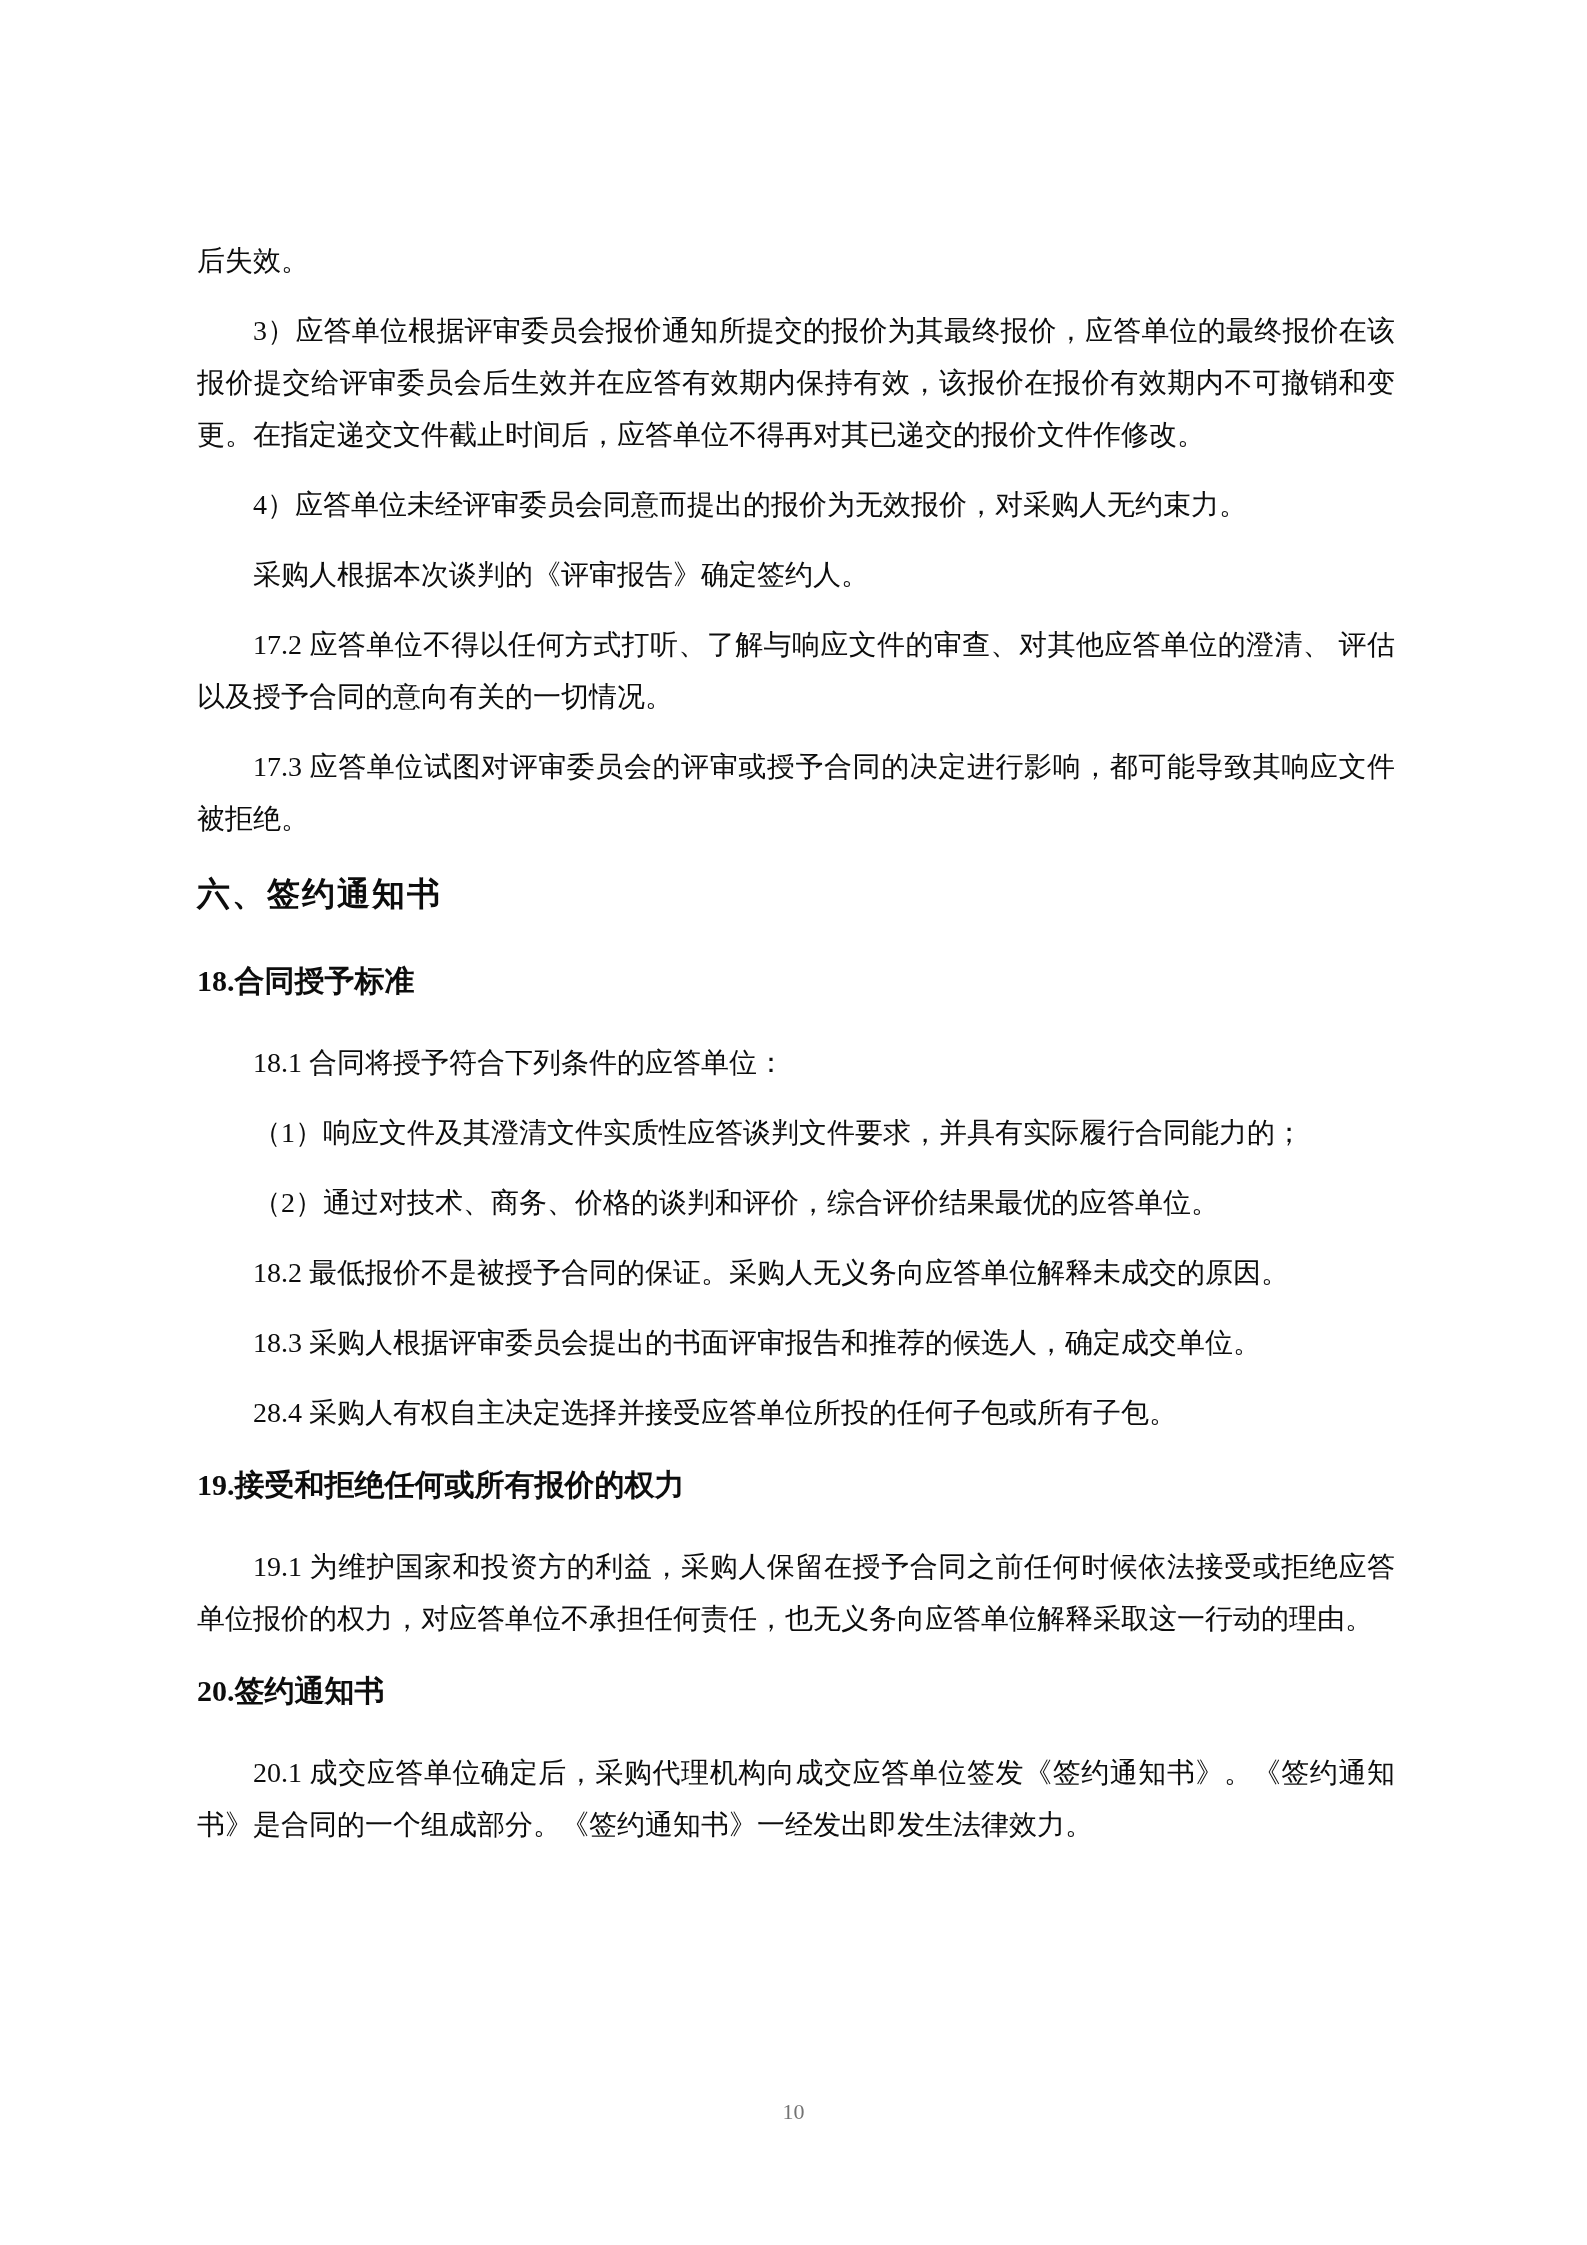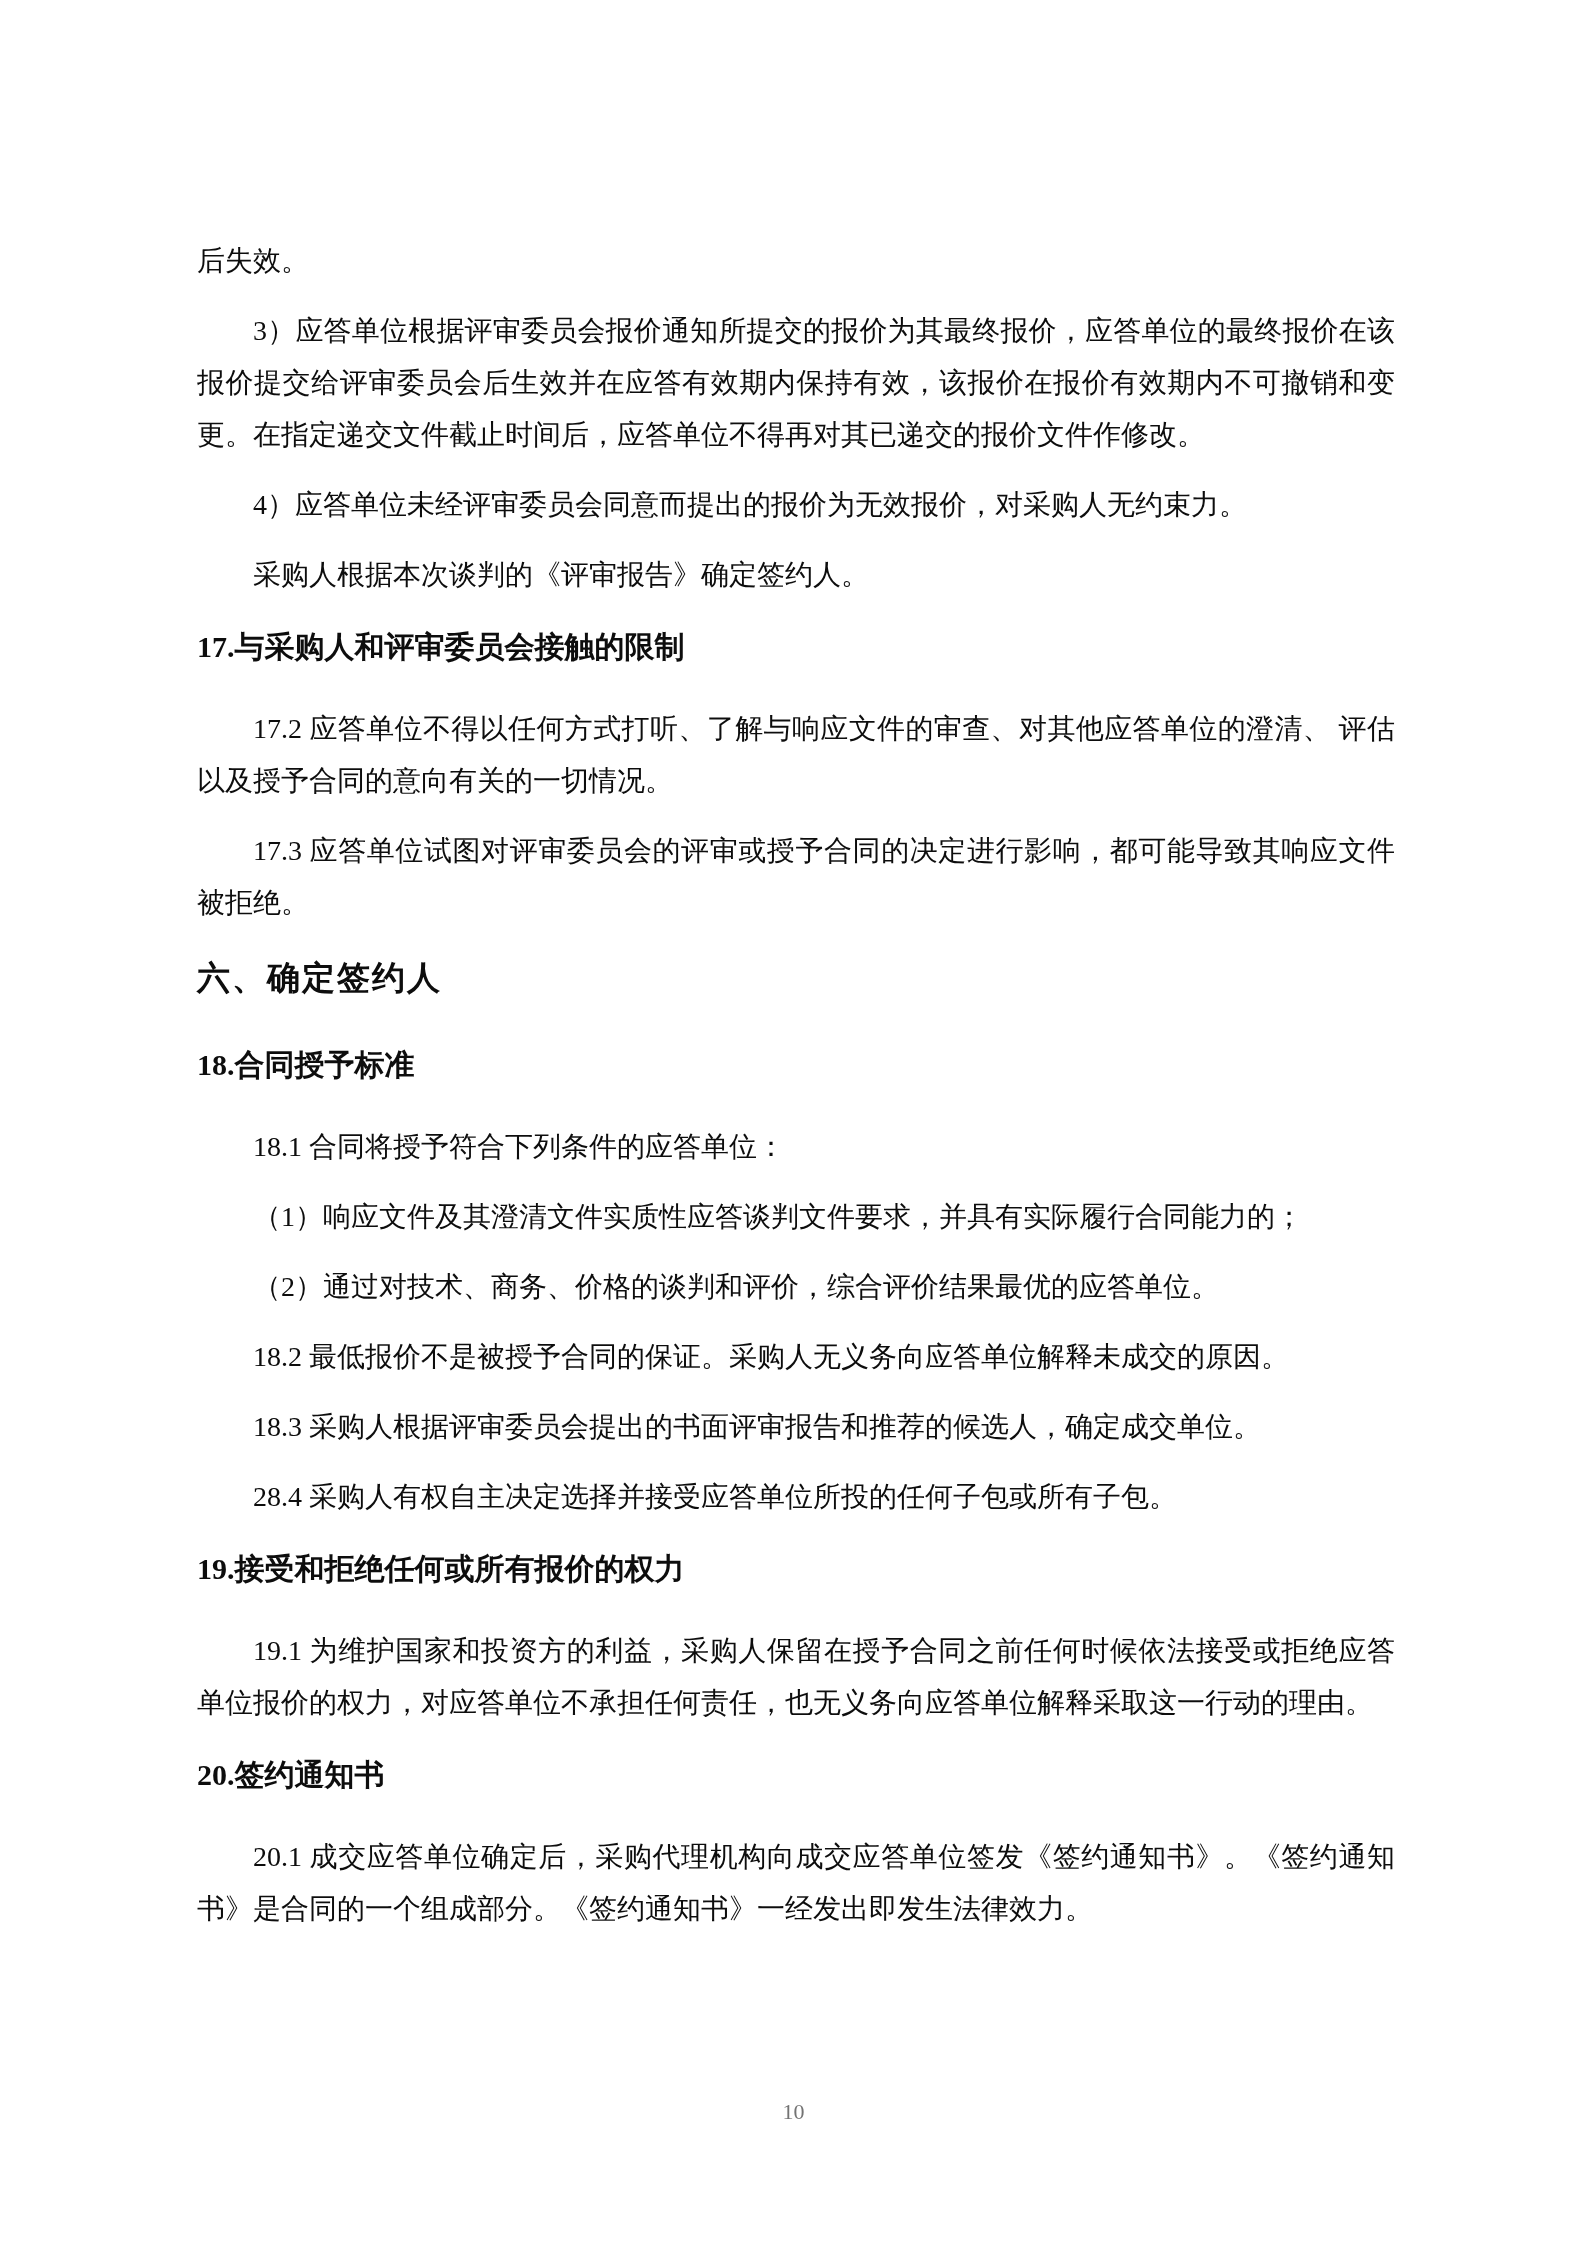--- a/index.html
+++ b/index.html
@@ -63,24 +63,23 @@
 </style>
 </head>
 <body>
 
 <div class="page">
   <div class="doc" id="doc">
       <p class="body-continuation">后失效。</p>
       <p class="body">3）应答单位根据评审委员会报价通知所提交的报价为其最终报价，应答单位的最终报价在该报价提交给评审委员会后生效并在应答有效期内保持有效，该报价在报价有效期内不可撤销和变更。在指定递交文件截止时间后，应答单位不得再对其已递交的报价文件作修改。</p>
       <p class="body">4）应答单位未经评审委员会同意而提出的报价为无效报价，对采购人无约束力。</p>
       <p class="body">采购人根据本次谈判的《评审报告》确定签约人。</p>
-      <h2 class="heading2">17.与采购人和评审委员会接触的限制</h2>
       <p class="body">17.2 应答单位不得以任何方式打听、了解与响应文件的审查、对其他应答单位的澄清、 评估以及授予合同的意向有关的一切情况。</p>
       <p class="body">17.3 应答单位试图对评审委员会的评审或授予合同的决定进行影响，都可能导致其响应文件被拒绝。</p>
-      <h1 class="heading1">六、确定签约人</h1>
+      <h1 class="heading1">六、签约通知书</h1>
       <h2 class="heading2">18.合同授予标准</h2>
       <p class="body">18.1 合同将授予符合下列条件的应答单位：</p>
       <p class="body">（1）响应文件及其澄清文件实质性应答谈判文件要求，并具有实际履行合同能力的；</p>
       <p class="body">（2）通过对技术、商务、价格的谈判和评价，综合评价结果最优的应答单位。</p>
       <p class="body">18.2 最低报价不是被授予合同的保证。采购人无义务向应答单位解释未成交的原因。</p>
       <p class="body">18.3 采购人根据评审委员会提出的书面评审报告和推荐的候选人，确定成交单位。</p>
       <p class="body">28.4 采购人有权自主决定选择并接受应答单位所投的任何子包或所有子包。</p>
       <h2 class="heading2">19.接受和拒绝任何或所有报价的权力</h2>
       <p class="body">19.1 为维护国家和投资方的利益，采购人保留在授予合同之前任何时候依法接受或拒绝应答单位报价的权力，对应答单位不承担任何责任，也无义务向应答单位解释采取这一行动的理由。</p>
       <h2 class="heading2">20.签约通知书</h2>

